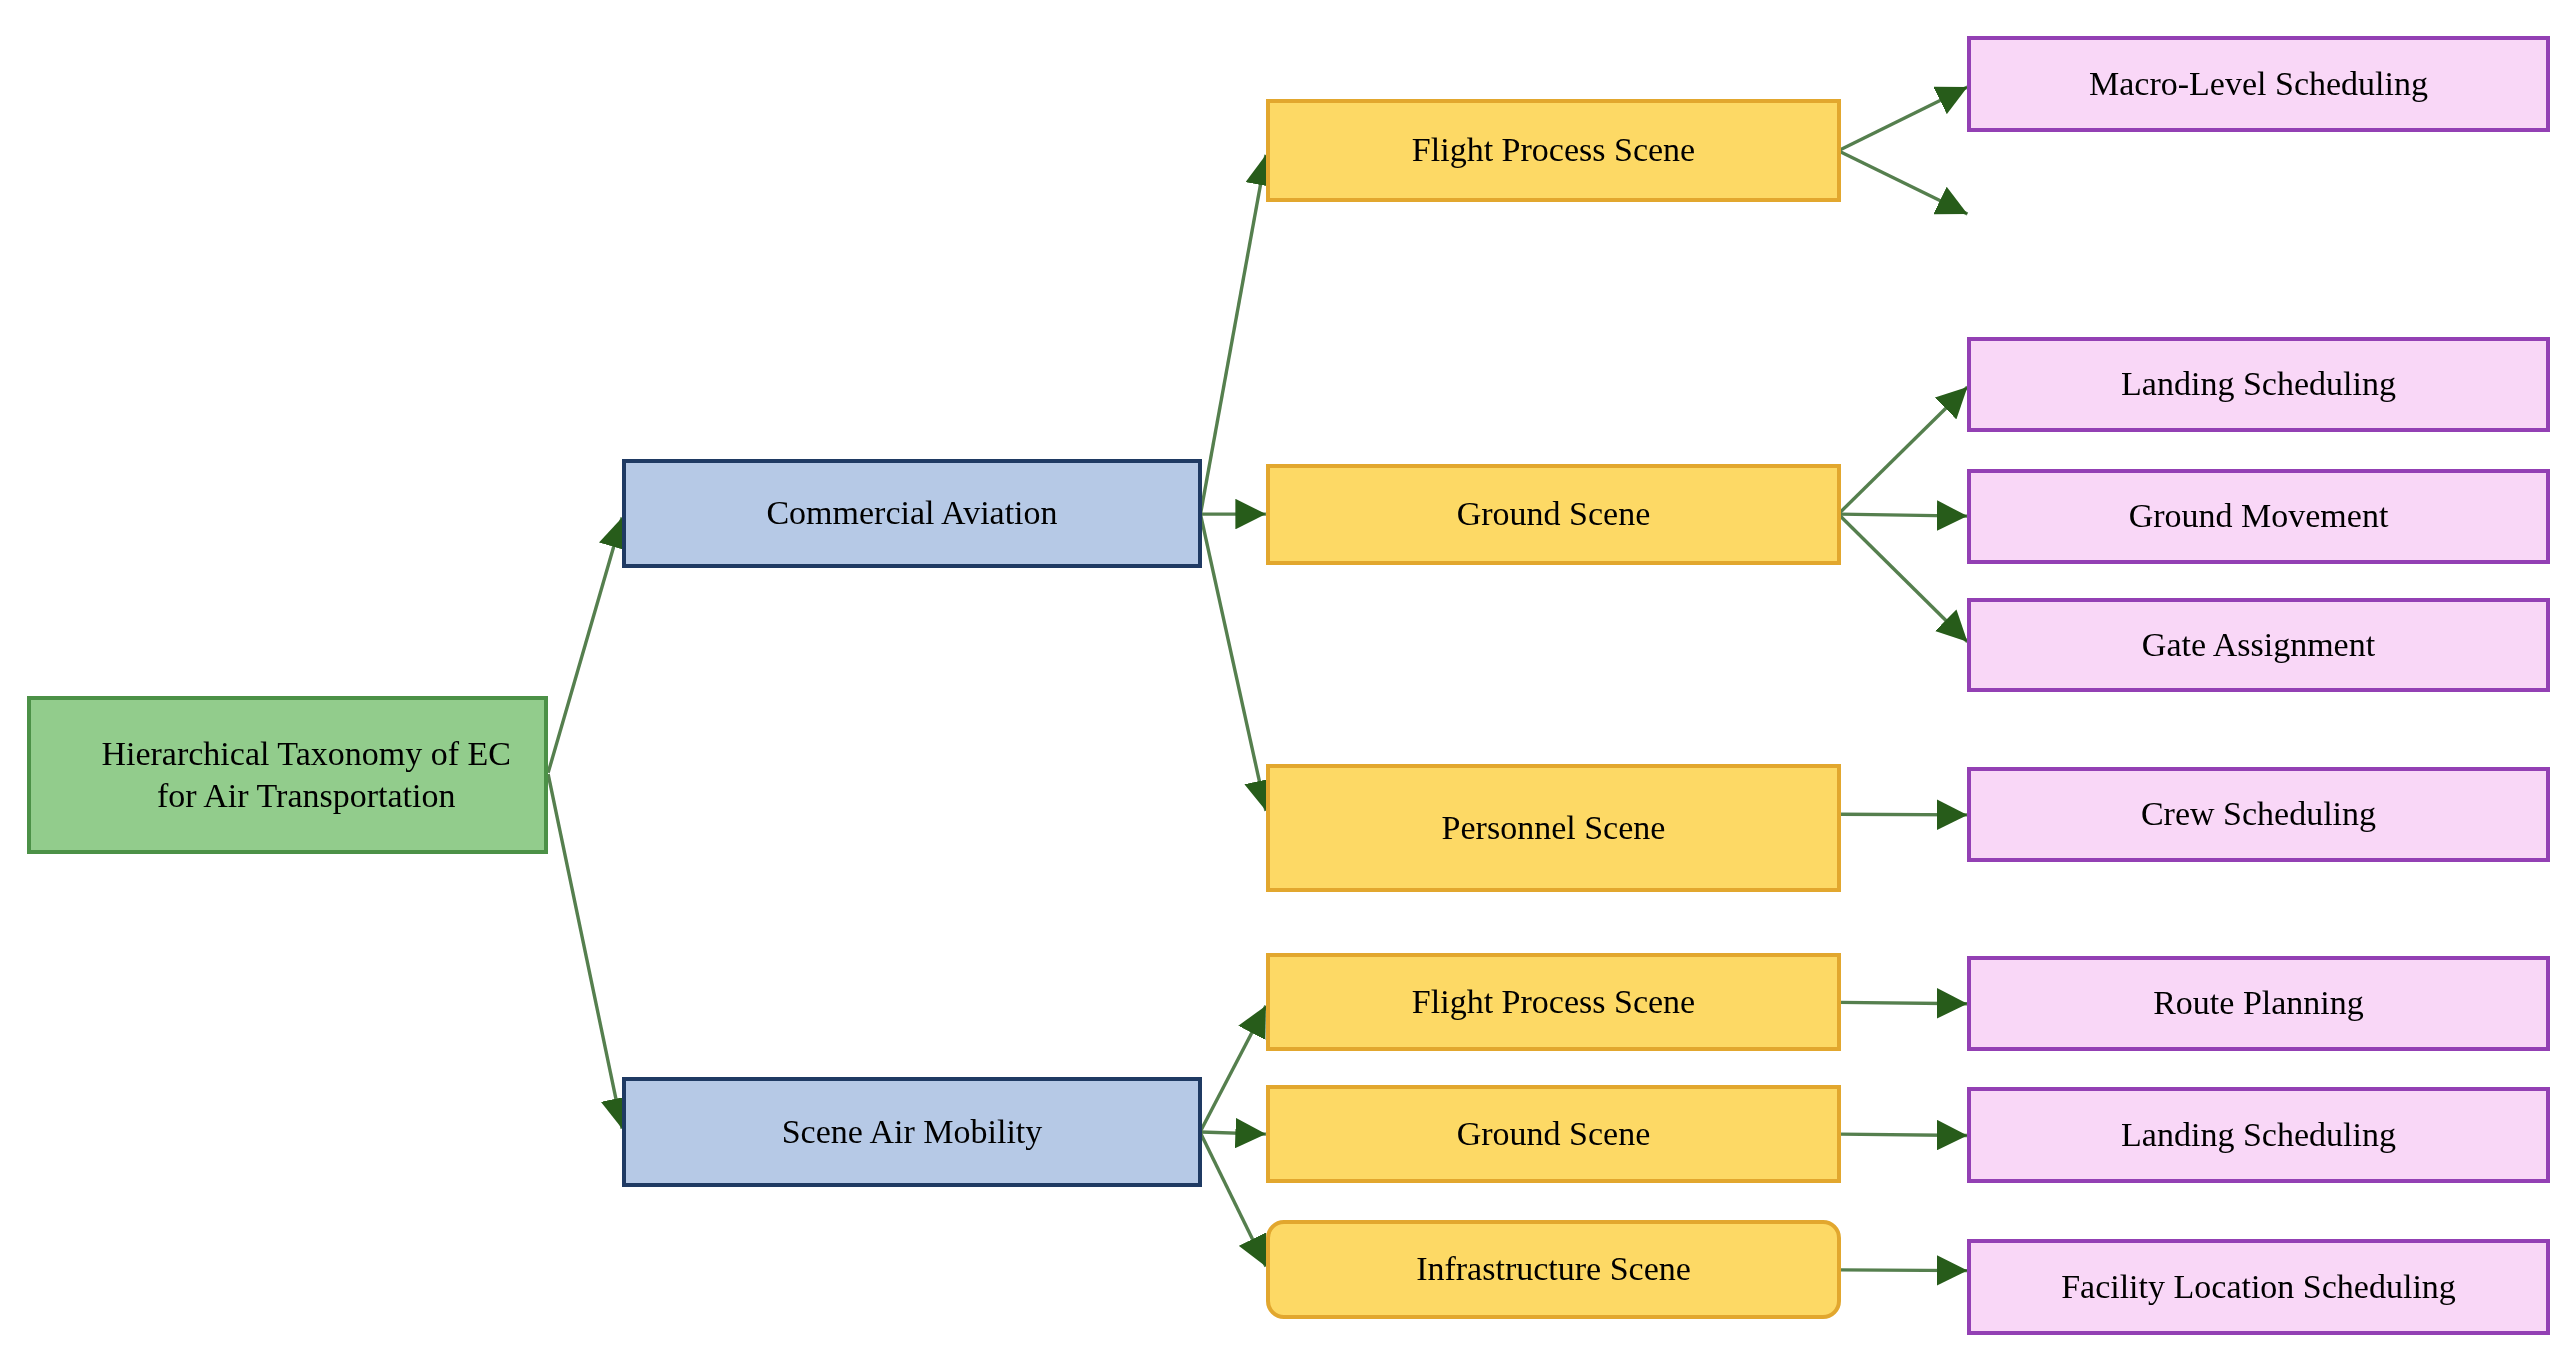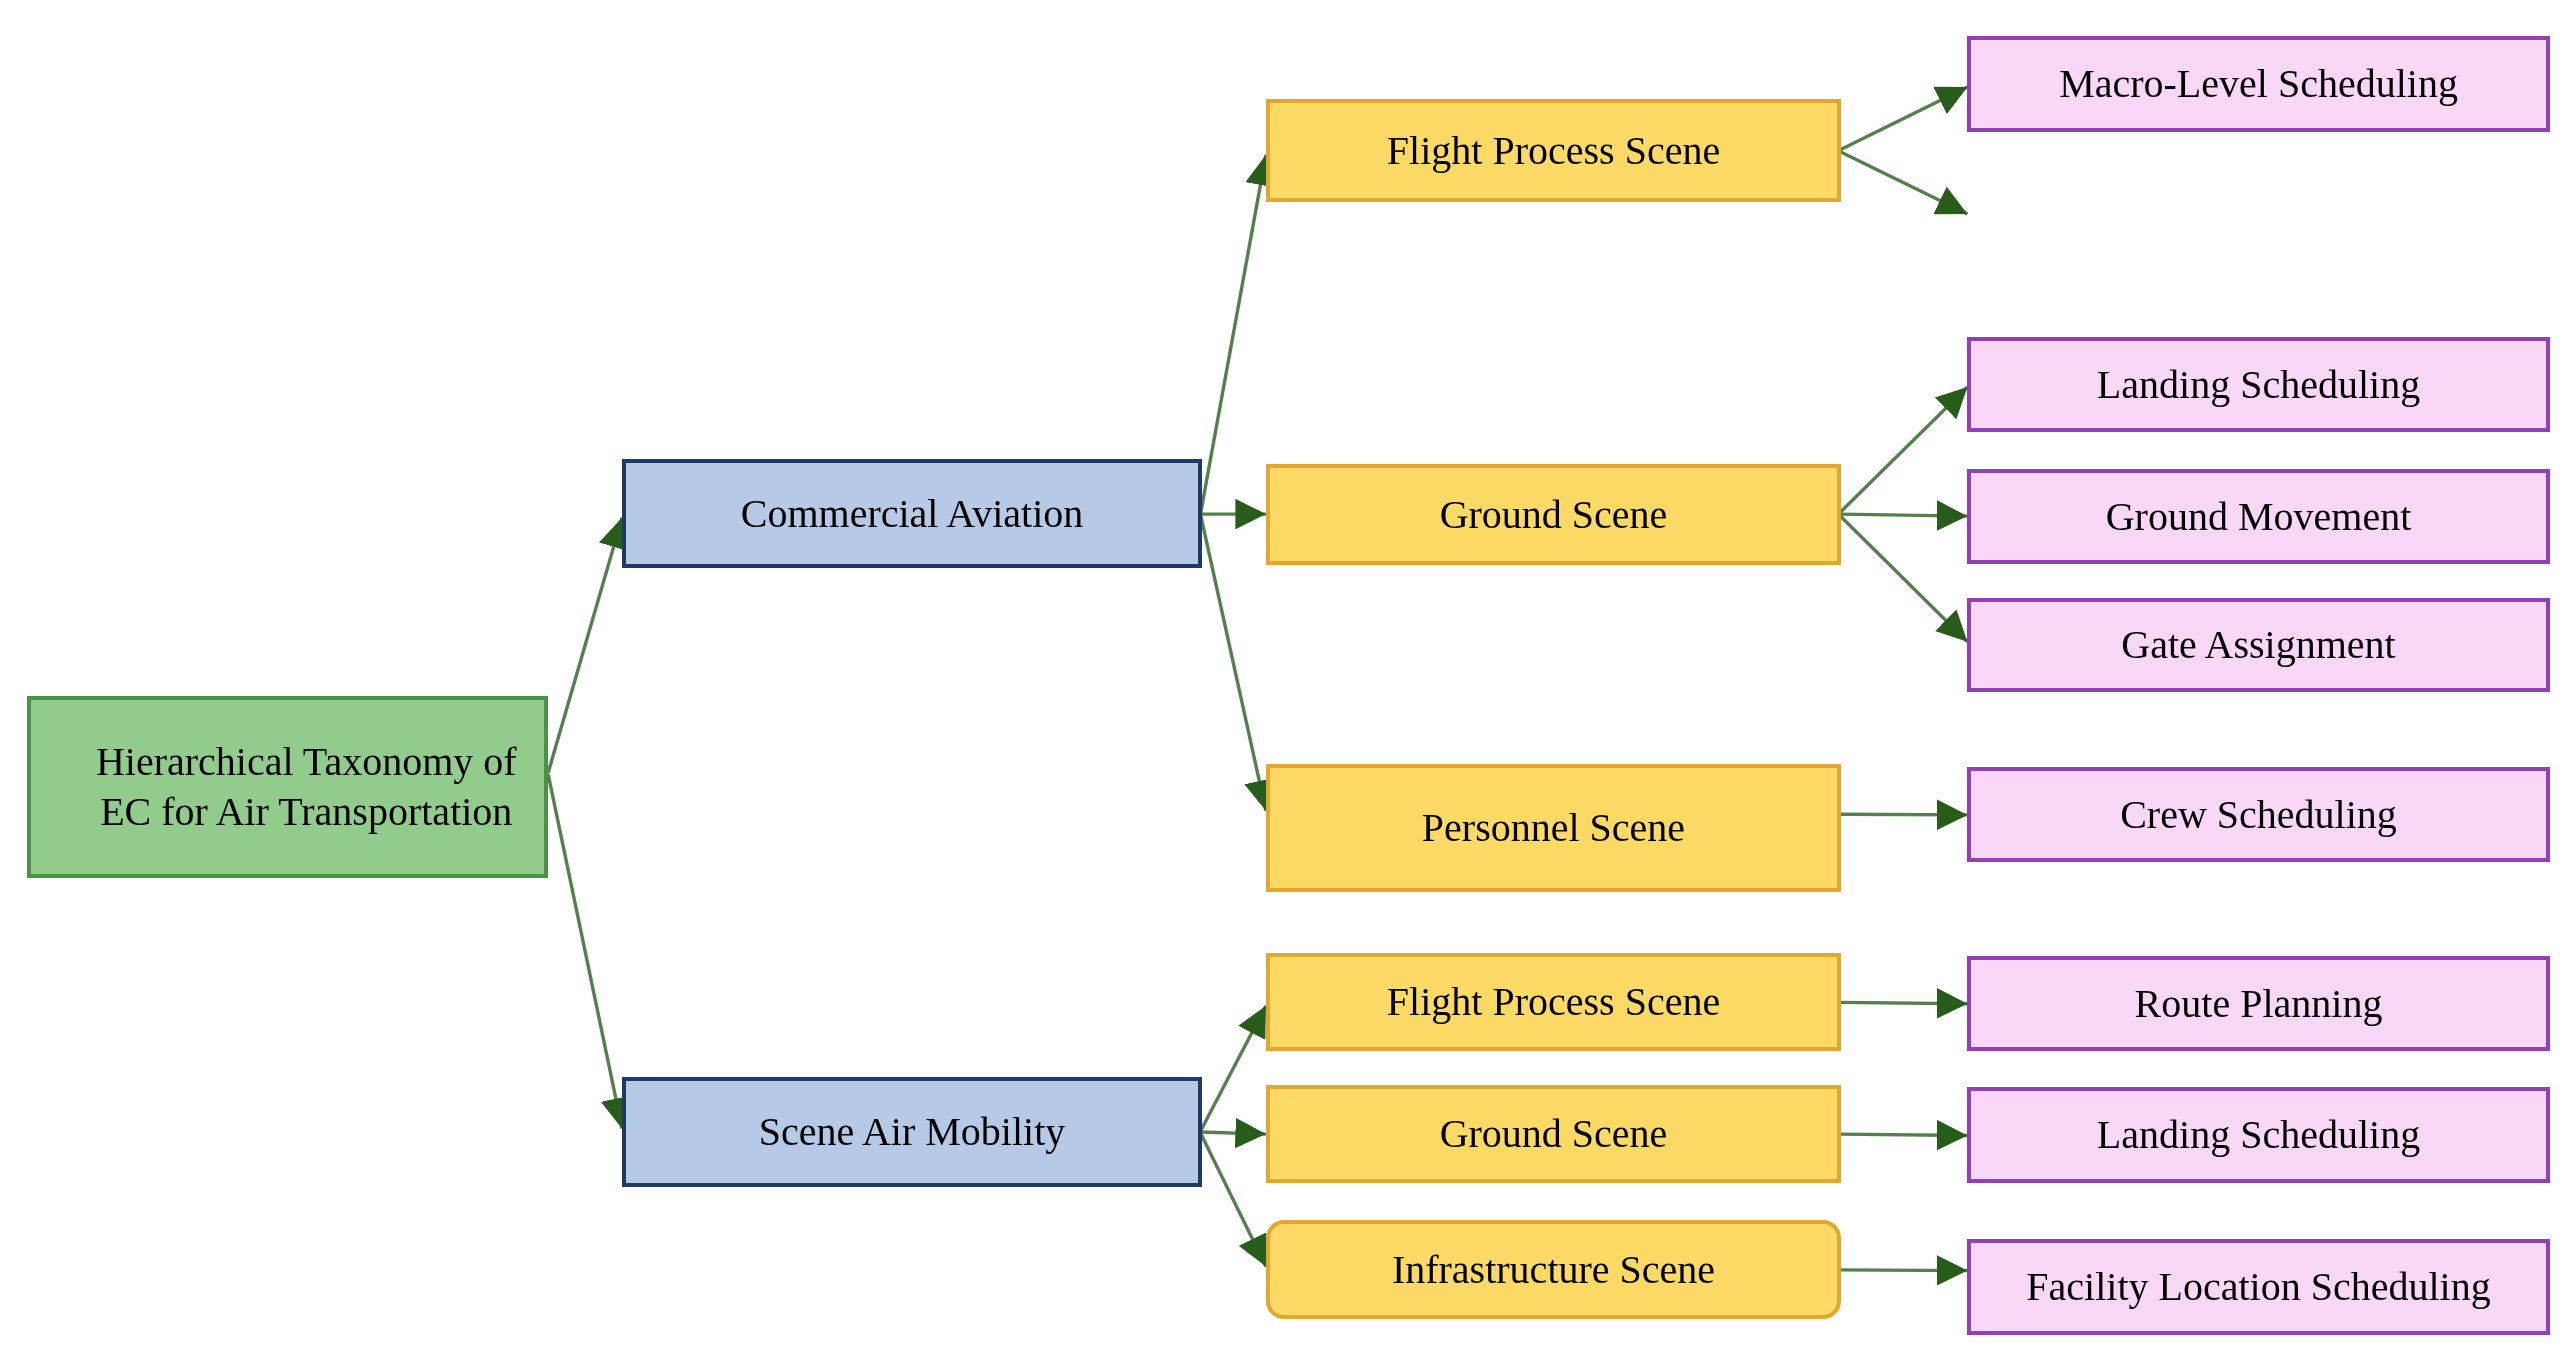--- a/index.html
+++ b/index.html
@@ -19,30 +19,30 @@
     font-family:"Liberation Serif", serif;
     color:var(--text);
     overflow:hidden;
   }
   #connectors { position:absolute; left:0; top:0; width:100%; height:100%; }
   .edge { stroke:var(--arrow-line); stroke-width:5; fill:none; }
   .node {
     position:absolute;
     display:flex; align-items:center; justify-content:center;
     text-align:center;
-    font-size:40px; line-height:1.25;
+    font-size:34px; line-height:1.25;
     padding:2.7px 9.5px;
   }
   .root  { background:var(--root-fill);  border:4.1px solid var(--root-border); }
   .lvl2  { background:var(--level2-fill); border:4.1px solid var(--level2-border); }
   .lvl3  { background:var(--level3-fill); border:4.1px solid var(--level3-border); }
   .lvl4  { background:var(--level4-fill); border:4.1px solid var(--level4-border); }
 
   
-  #n-root { left:27px;  top:696px; width:521px; height:182px;padding-left:47px; }
+  #n-root { left:27px;  top:696px; width:521px; height:158px;padding-left:47px; }
   #n-ca   { left:622px; top:459px;  width:580px; height:109px; }
   #n-uam  { left:622px; top:1077px; width:580px; height:110px; }
 
   #n-ca-fps  { left:1266px; top:99px;  width:575px; height:103px; }
   #n-ca-gs   { left:1266px; top:464px;  width:575px; height:101px; }
   #n-ca-ps   { left:1266px; top:764px; width:575px; height:128px; }
   #n-uam-fps { left:1266px; top:953px; width:575px; height:98px; }
   #n-uam-gs  { left:1266px; top:1085px; width:575px; height:98px; }
   #n-uam-is  { left:1266px; top:1220px; width:575px; height:99px;border-radius:18px; }
 

